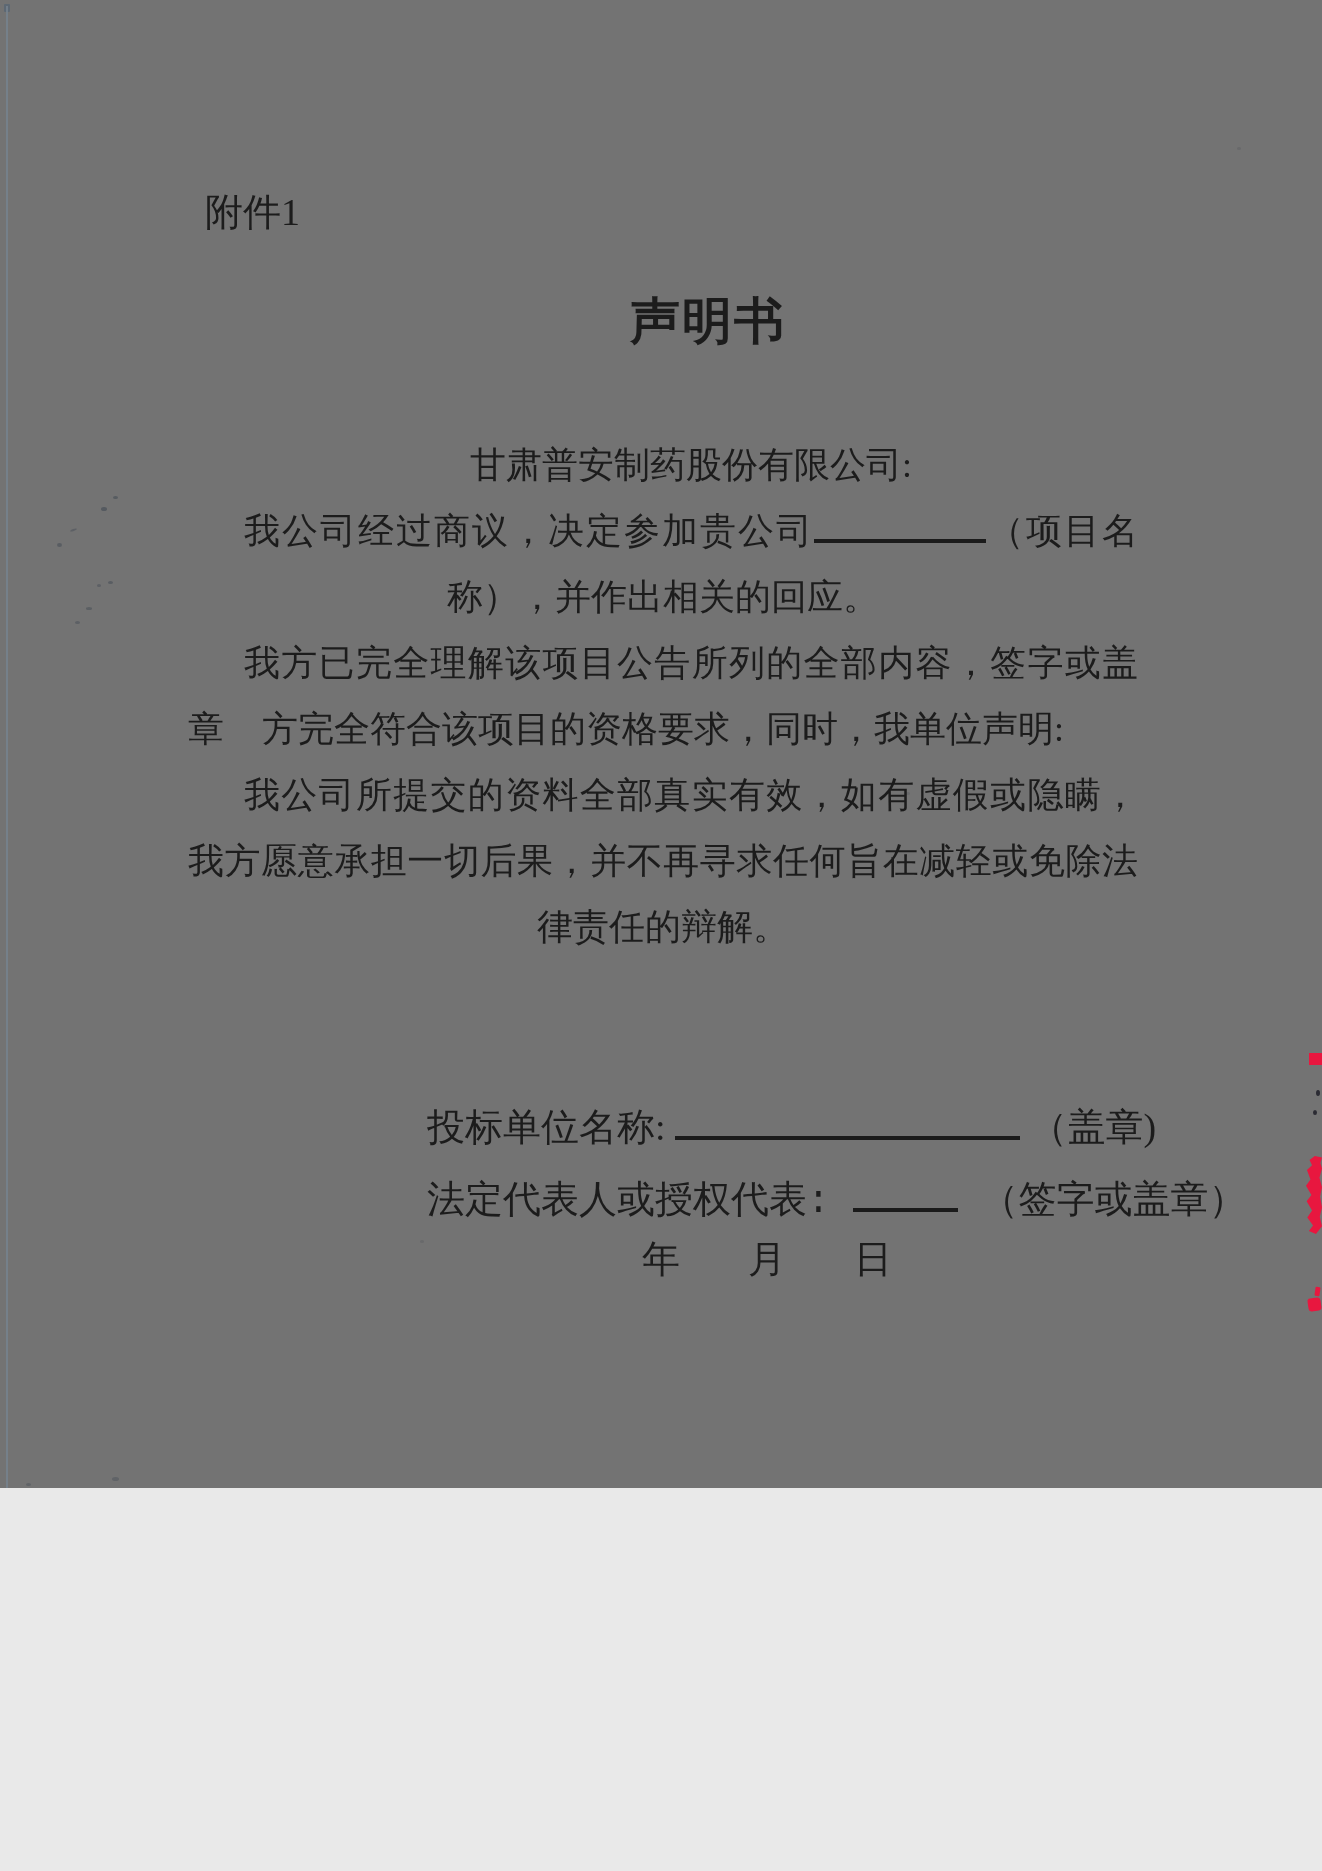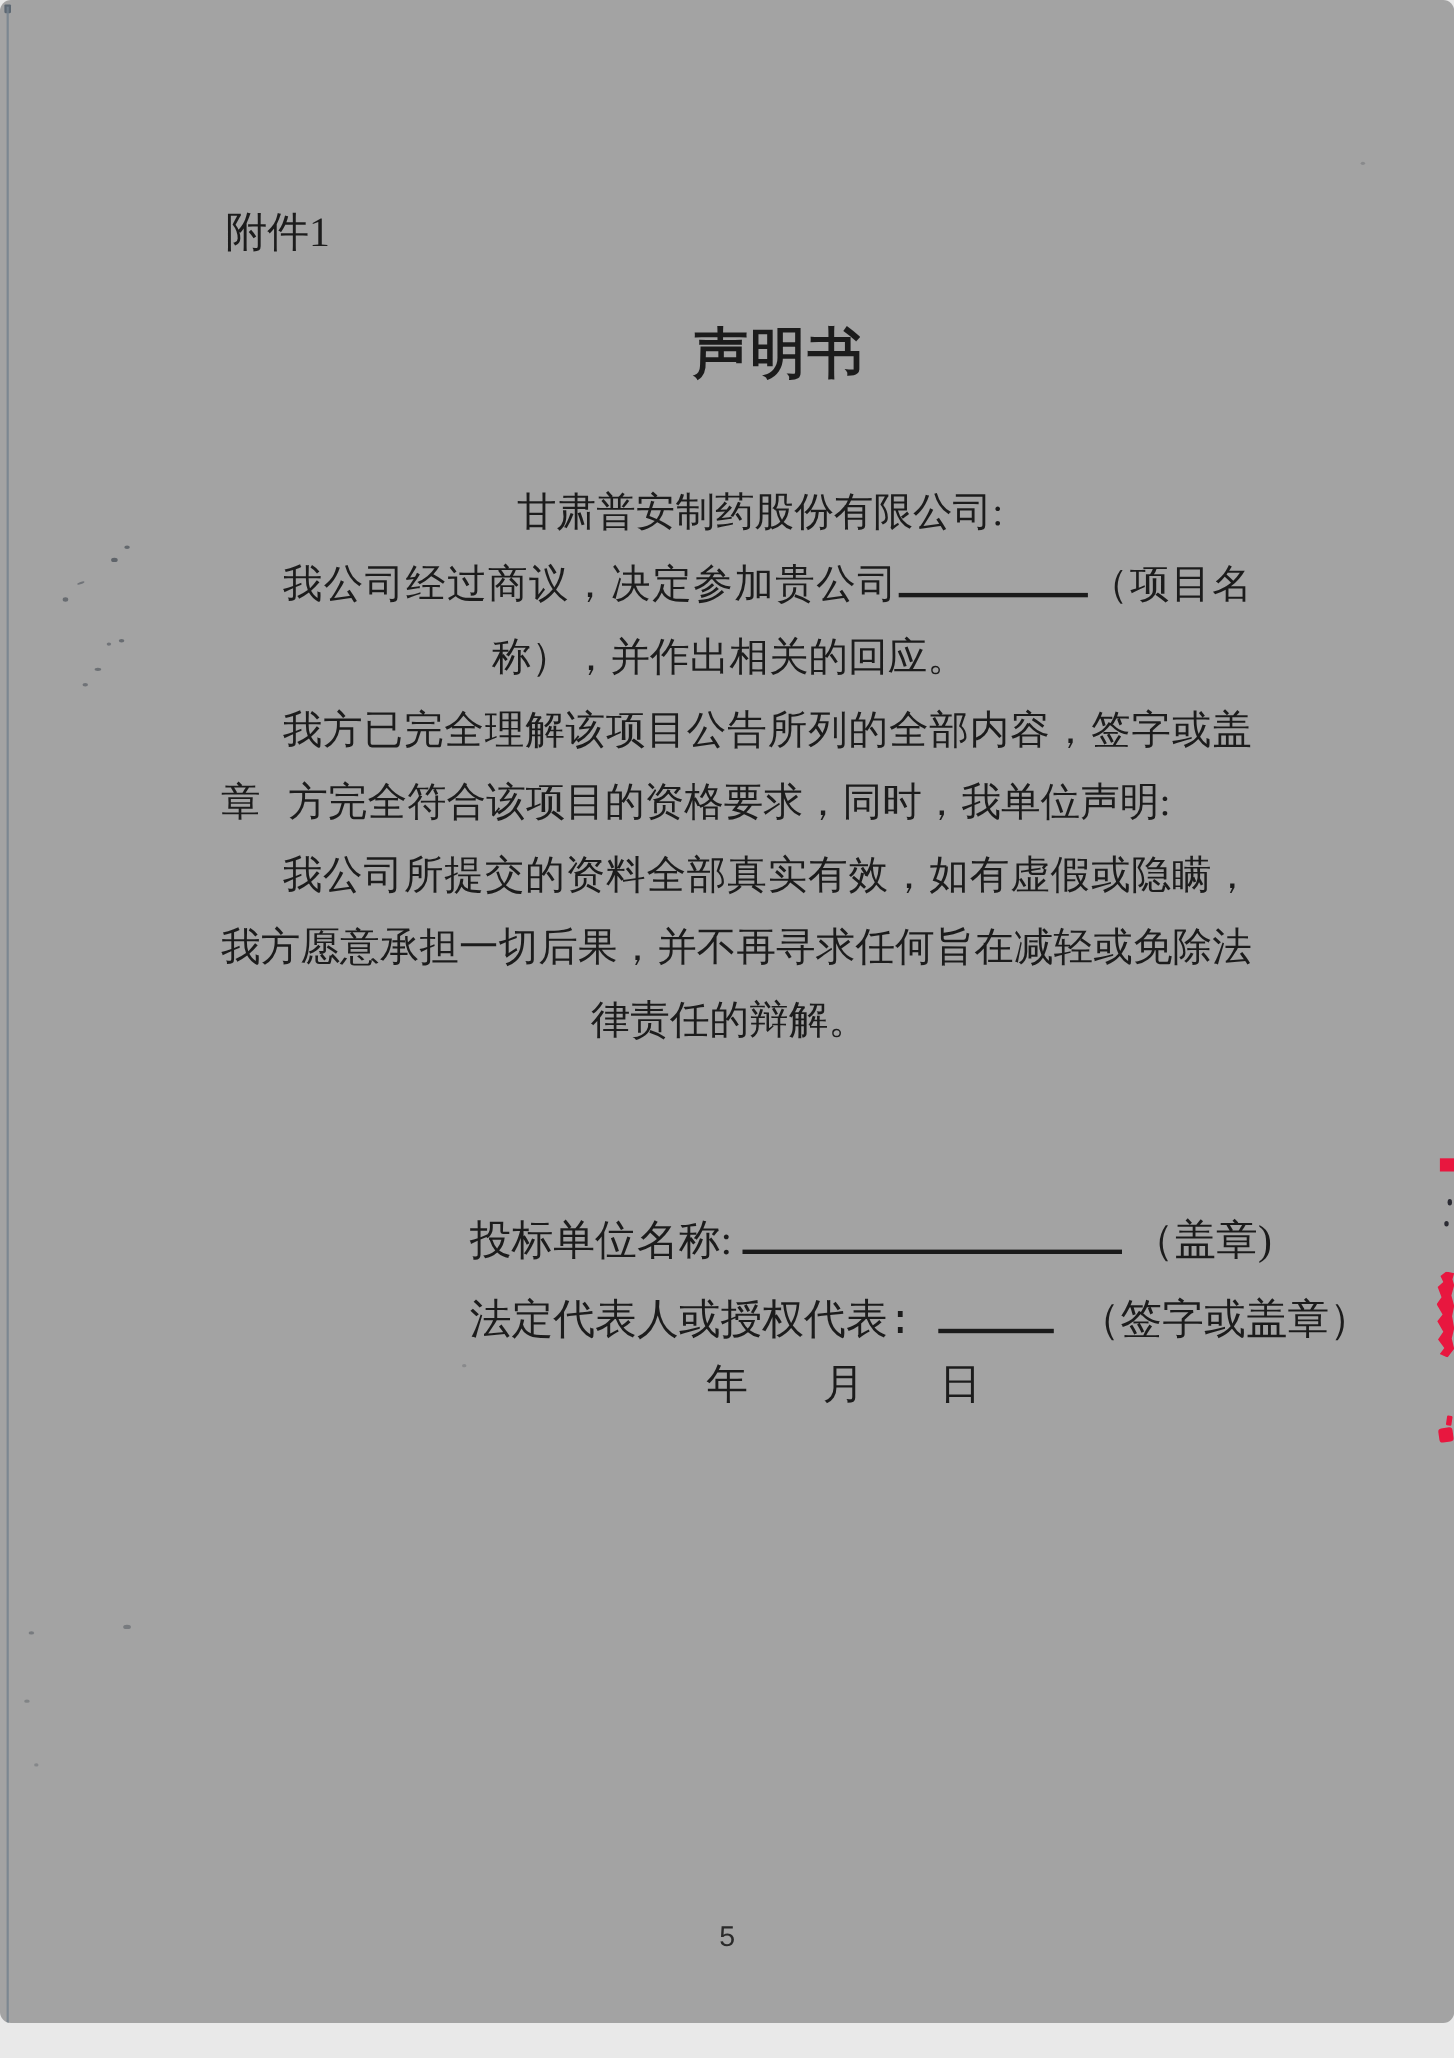--- a/index.html
+++ b/index.html
@@ -3,26 +3,25 @@
 <meta charset="utf-8">
 <style>
   :root{
     --seal-red:#e8173f;
     --scan-line:#76828e;
     --ink:#1c1c1c;
   }
   html,body{margin:0;padding:0;background:#e9e9e9;}
   .page{
     position:relative;
-    width:1322px;height:1839px;
-    background:#a3a3a3;
+    width:1322px;height:1488px;
+    background:#737373;
     overflow:hidden;
     font-family:"Liberation Serif","DejaVu Serif",serif;
     color:var(--ink);
-    border-radius:10px;
   }
   
   .scanline{position:absolute;left:6px;top:6px;width:2px;height:1846px;background:var(--scan-line);opacity:.85;}
   .scanline-head{position:absolute;left:4px;top:4px;width:6px;height:8px;background:#5d6873;border-radius:1px;}
   .speck{position:absolute;background:#4e545b;border-radius:50%;}
   .bottom-smudge{position:absolute;left:375px;top:1861px;width:410px;height:5px;background:#ccd1d5;opacity:.55;border-radius:2px;}
   .bottom-smudge-dark{position:absolute;left:508px;top:1862px;width:120px;height:4px;background:#aab1b8;opacity:.5;border-radius:2px;}
   .seal-frag{position:absolute;background:var(--seal-red);}
   .seal-sq{left:1309px;top:1053px;width:13px;height:12px;}
   .seal-blob{
@@ -40,21 +39,20 @@
   .doc-body{position:absolute;left:188px;top:432px;width:950px;}
   .body-line{
     height:66px;line-height:66px;font-size:36px;
     text-align:center;white-space:nowrap;
   }
   .body-line.justify{
     white-space:normal;
     text-align:justify;
     text-align-last:justify;
     text-justify:inter-character;
-    margin-left:13px;
   }
   .body-line.indent{text-indent:56px;}
   .blank{
     display:inline-block;
     border-bottom:4px solid #1b1b1b;
     height:40px;vertical-align:baseline;
   }
   .sig-line{position:absolute;left:427px;font-size:38px;line-height:58px;white-space:nowrap;}
   .sig-a{top:1096px;}
   .sig-b{top:1168px;font-family:Liberation Mono, monospace;}

